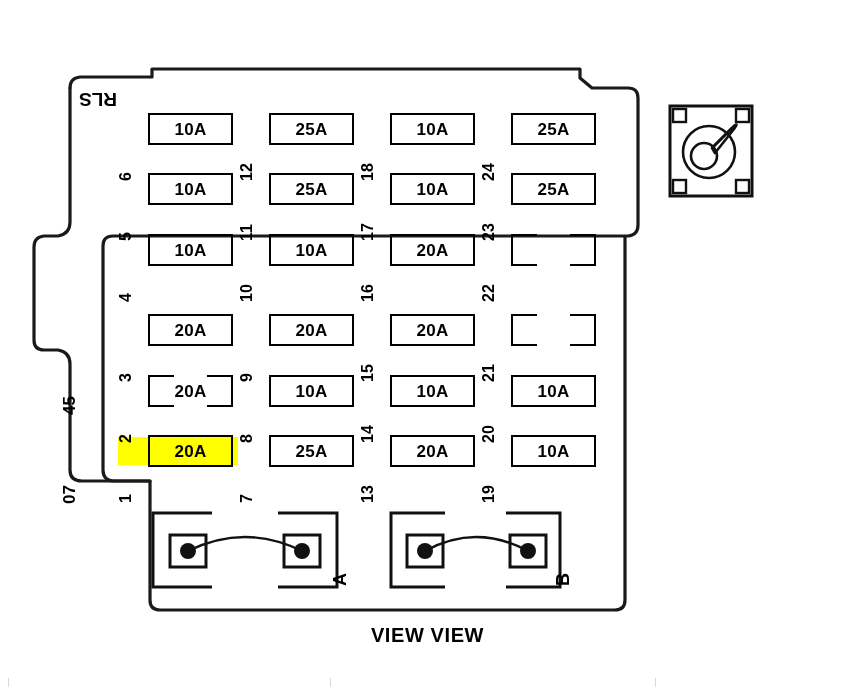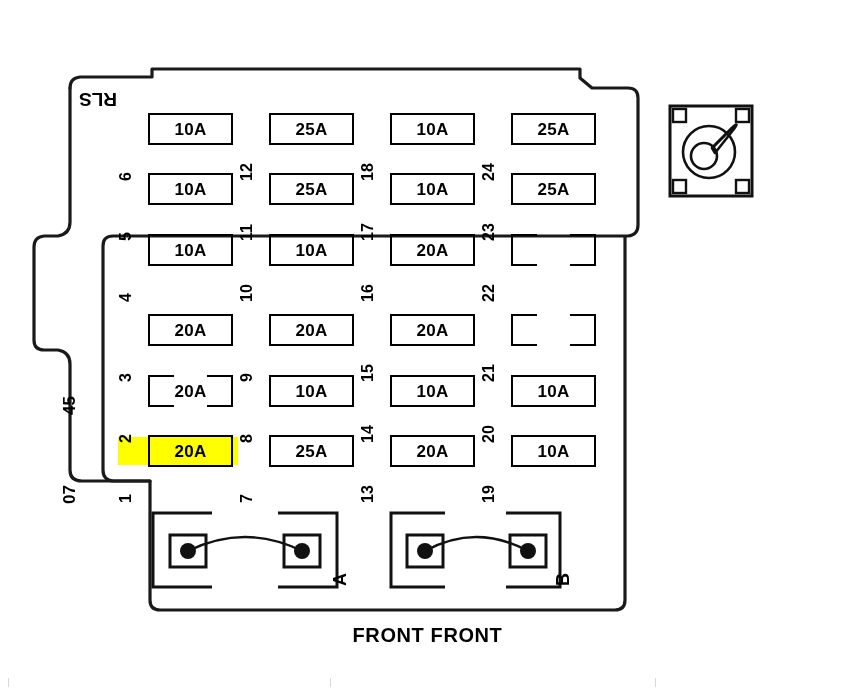--- a/index.html
+++ b/index.html
@@ -283,19 +283,19 @@
     <path d="M 57 3 L 3 3 L 3 77 L 57 77" fill="none" stroke="#111" stroke-width="3"></path>
     <path d="M 118 3 L 172 3 L 172 77 L 118 77" fill="none" stroke="#111" stroke-width="3"></path>
     <rect x="19" y="25" width="36" height="32" fill="none" stroke="#111" stroke-width="3"></rect>
     <rect x="122" y="25" width="36" height="32" fill="none" stroke="#111" stroke-width="3"></rect>
     <circle cx="37" cy="41" r="8" fill="#111"></circle>
     <circle cx="140" cy="41" r="8" fill="#111"></circle>
     <path d="M 37 41 Q 88 13 140 41" fill="none" stroke="#111" stroke-width="2.4"></path>
   </svg>
   <div class="connlbl" style="left:572px;top:568px;">B</div>
 
-  <div id="caption">FRONT FRONT</div>
+  <div id="caption">VIEW VIEW</div>
 
   <div class="tick" style="left:8px;top:678px;"></div>
   <div class="tick" style="left:330px;top:678px;"></div>
   <div class="tick" style="left:655px;top:678px;"></div>
 
 </div>
 
 </body></html>

